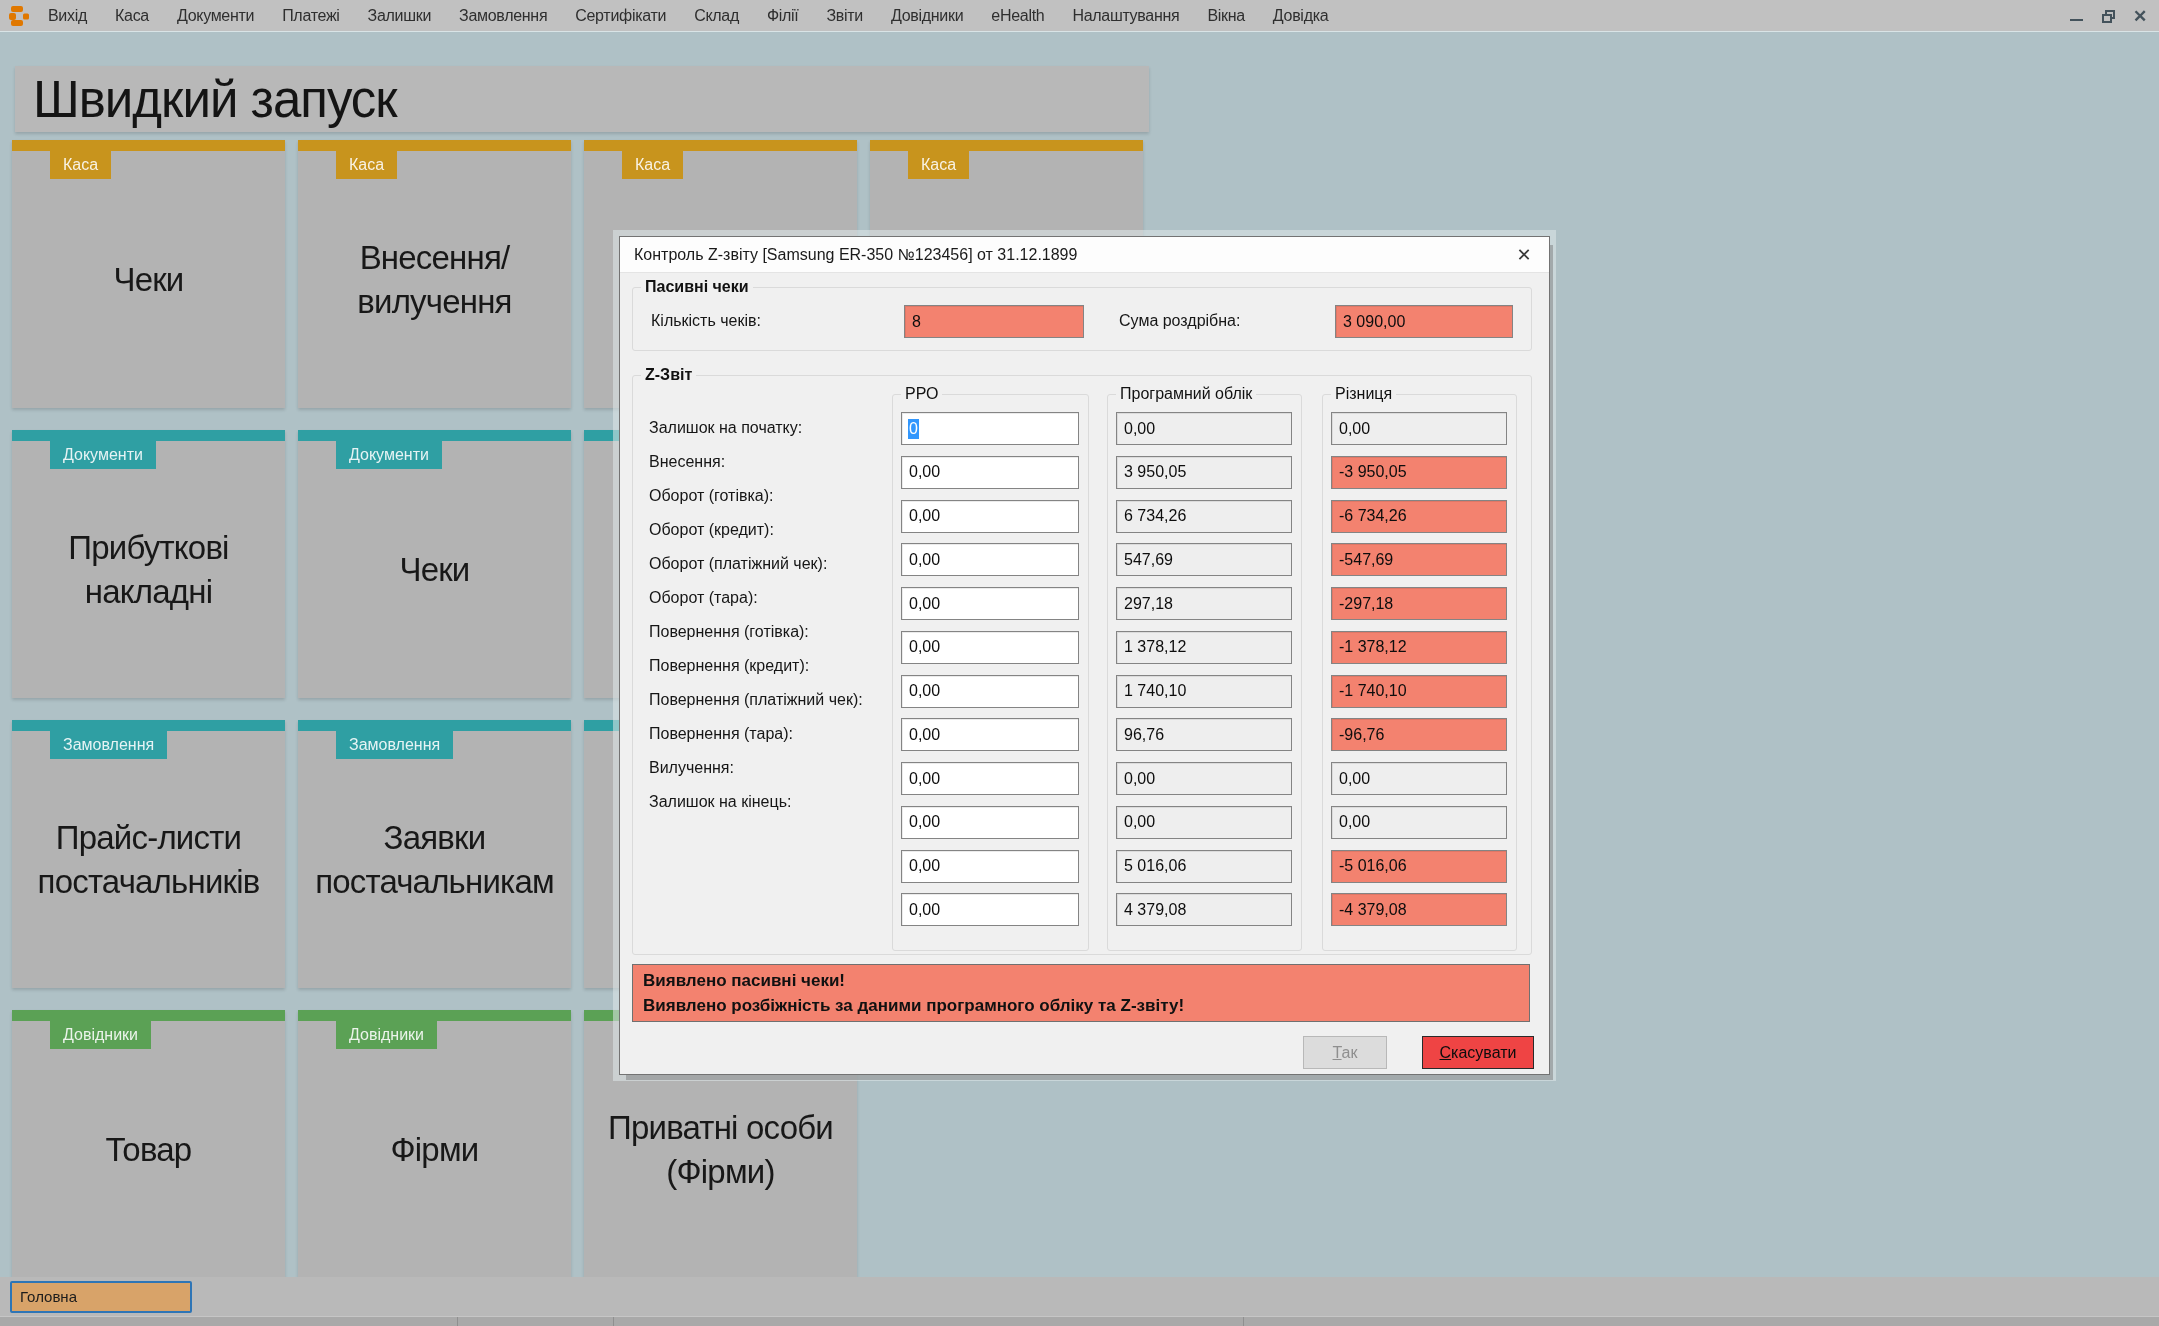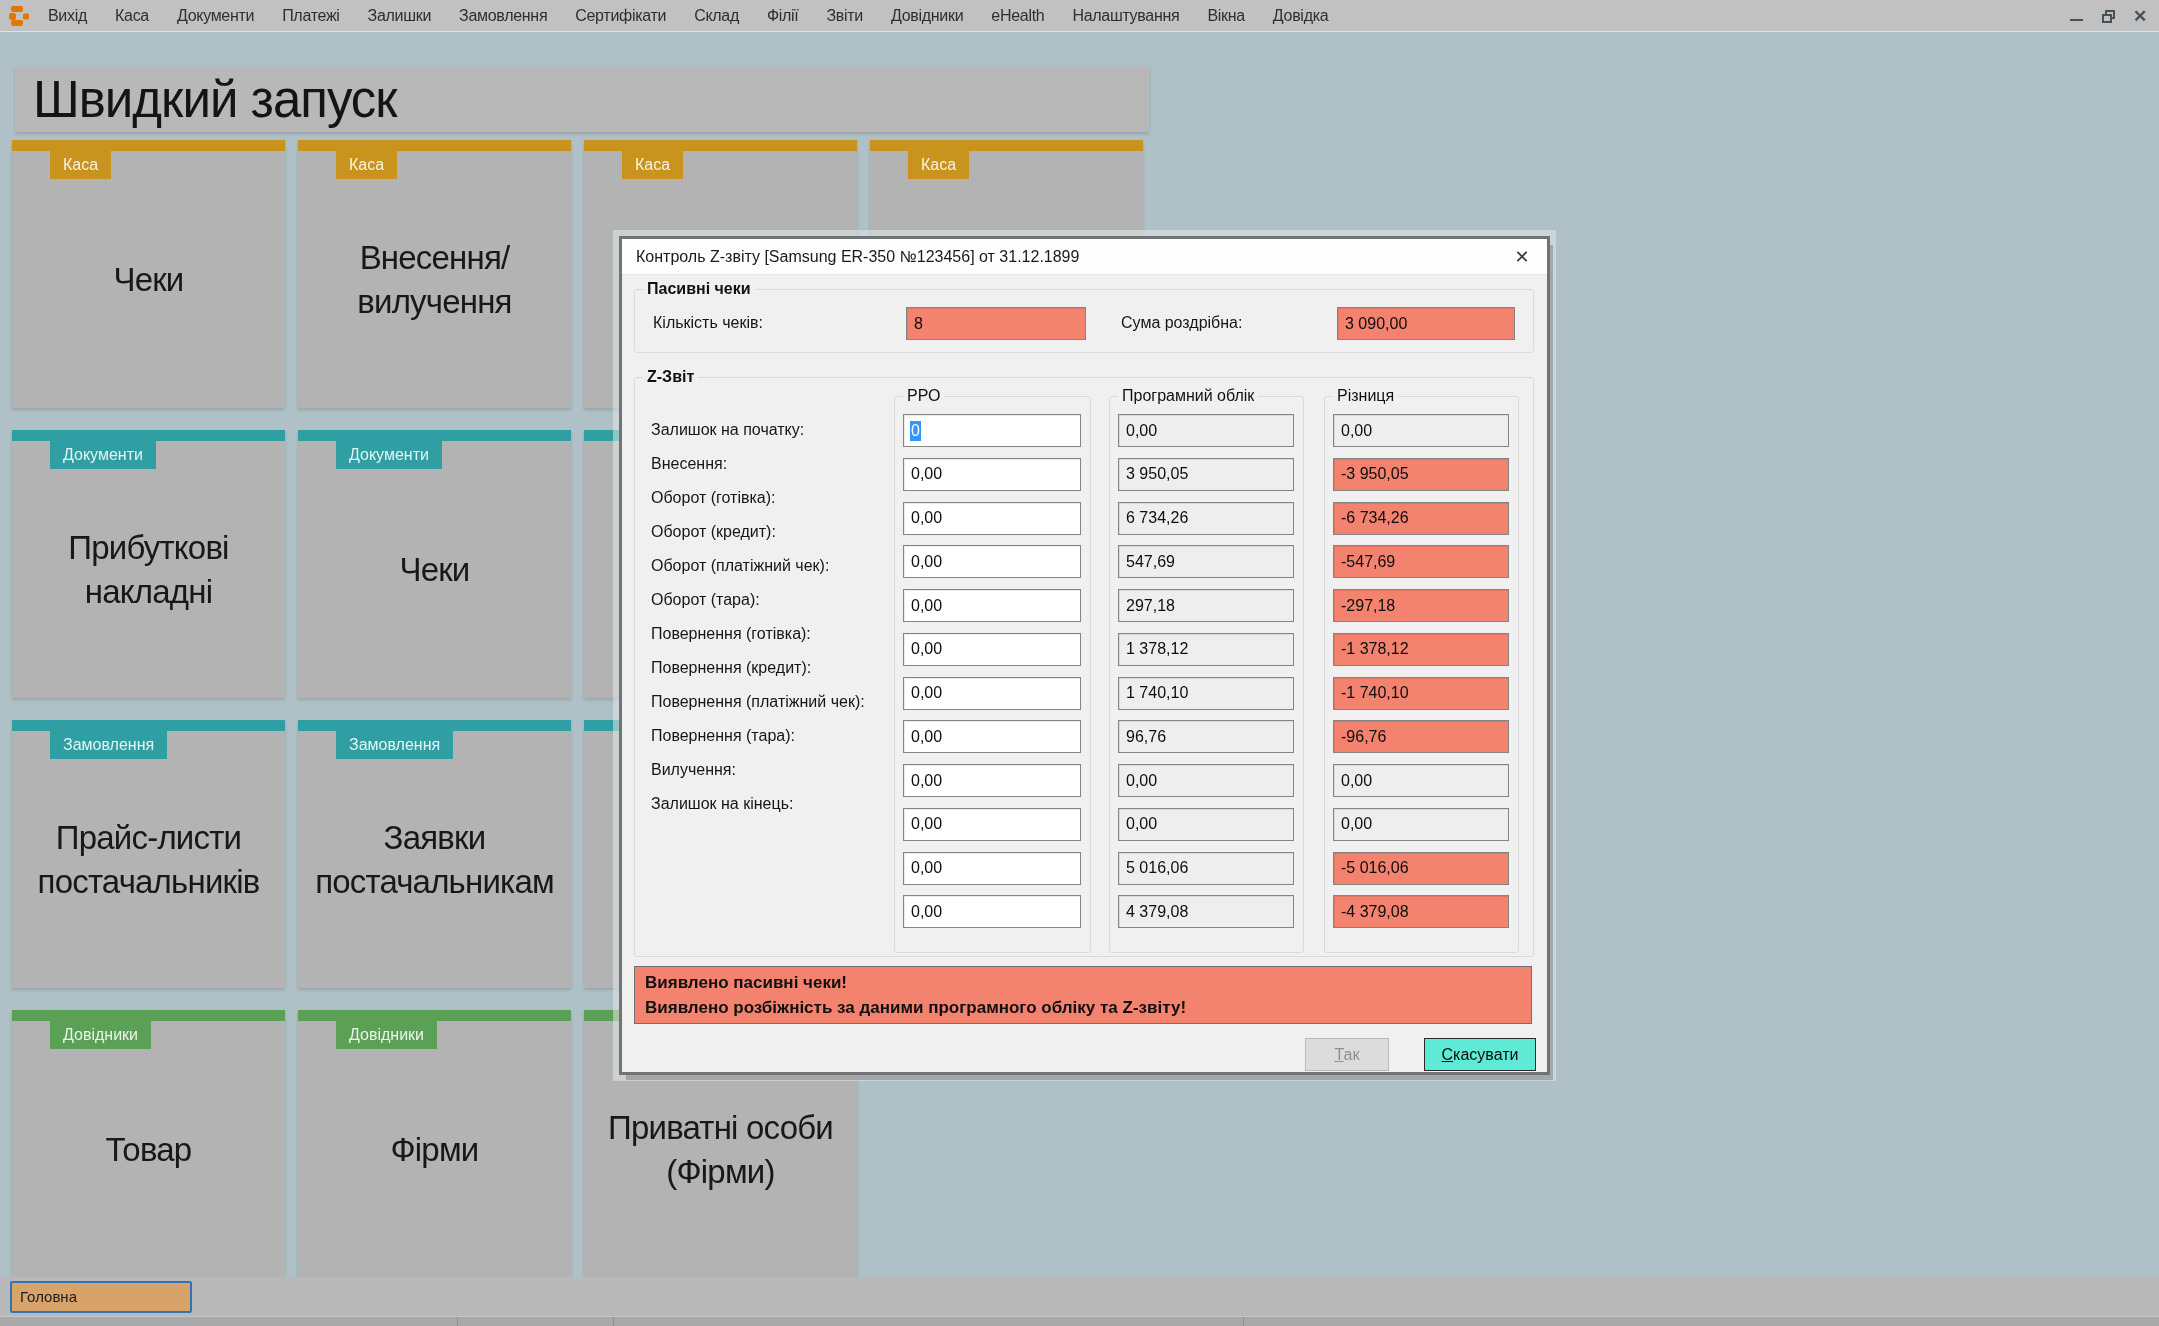--- a/index.html
+++ b/index.html
@@ -44,21 +44,21 @@
   #taskbar { position:absolute; left:0; top:1277px; width:2159px; height:49px; background:#b9b9b9; }
   #task-tab { position:absolute; left:10px; top:4px; width:182px; height:32px; background:#d8a369;
               border:2px solid #2e75b6; border-radius:2px; font-size:15px; color:#1c1c1c;
               line-height:28px; padding-left:8px; cursor:pointer; }
   #statusbar { position:absolute; left:0; bottom:0; width:2159px; height:10px; background:#a9a9a9;
                border-top:1px solid #c6c6c6; }
   .status-divider { position:absolute; top:0; width:1px; height:10px; background:#8f8f8f; }
 
   
   #dialog { position:absolute; left:619px; top:236px; width:931px; height:839px; background:#f0f0f0;
-            border:3px solid #737373; box-shadow:5px 7px 0 -2px rgba(115,115,115,0.45), 0 0 0 6px rgba(222,232,234,0.55); }
+            border:1px solid #737373; box-shadow:5px 7px 0 -2px rgba(115,115,115,0.45), 0 0 0 6px rgba(222,232,234,0.55); }
   #dlg-titlebar { position:absolute; left:0; top:0; right:0; height:36px; background:#fdfdfd;
                   border-bottom:1px solid #e4e4e4; display:flex; align-items:center; }
   #dlg-title { font-size:16px; color:#1a1a1a; padding-left:14px; }
   #dlg-close { position:absolute; right:10px; top:0; width:30px; height:36px; display:flex; align-items:center;
                justify-content:center; font-size:18px; color:#3a3a3a; cursor:pointer; }
 
   .grp { position:absolute; border:1px solid #dadada; border-radius:3px; }
   .legend { position:absolute; top:-10px; left:8px; background:#f0f0f0; padding:0 4px; font-size:16px; color:#111; }
   .legend.bold { font-weight:bold; }
 
@@ -91,21 +91,21 @@
   #z-labels { position:absolute; left:16px; top:35px; width:243px; display:flex; flex-direction:column; gap:1px; }
   .z-lbl { height:33px; line-height:33px; font-size:16px; color:#161616; white-space:nowrap; overflow:hidden; }
 
   
   #warnbox { position:absolute; left:12px; top:727px; width:898px; height:58px; background:#f3826f;
              border:1px solid #707070; padding:3px 10px; }
   .warn-line { font-size:17px; font-weight:bold; color:#111; line-height:25px; white-space:nowrap; }
 
   
   .btn { position:absolute; top:799px; height:33px; font-family:"Liberation Sans", sans-serif; font-size:16px;
-         border:1px solid #2a2a2a; background:#5eead4; color:#0d0d0d; cursor:pointer; }
+         border:1px solid #2a2a2a; background:#ef4444; color:#0d0d0d; cursor:pointer; }
   .btn::first-letter { text-decoration:underline; }
   #btn-ok { left:683px; width:84px; background:#dcdcdc; border:1px solid #b8b8b8; color:#8f8f8f; }
   #btn-cancel { left:802px; width:112px; }
 </style>
 </head>
 <body>
 
 <div id="menubar">
   <svg id="app-logo" viewBox="0 0 22 22">
     <g fill="#e07800">

